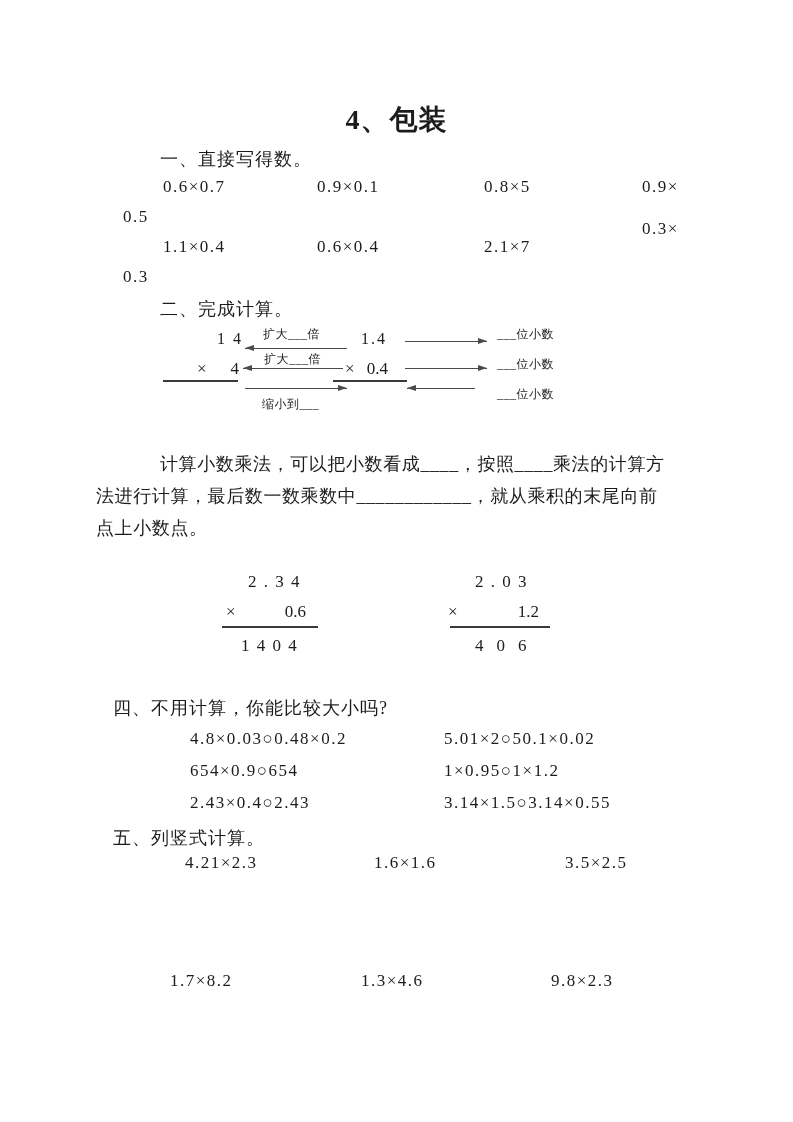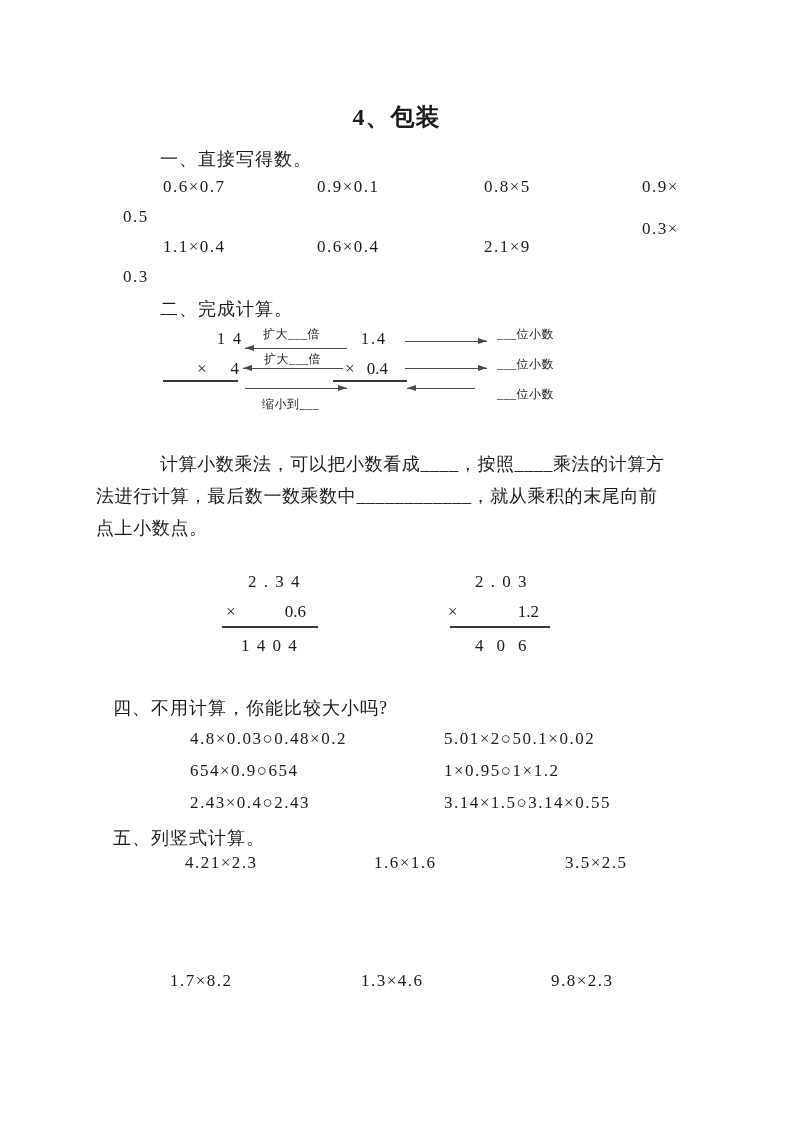--- a/index.html
+++ b/index.html
@@ -3,21 +3,21 @@
 <meta charset="utf-8">
 <style>
   html,body{margin:0;padding:0;background:#e8e8e8;}
   .page{
     position:relative;width:793px;height:1122px;margin:0 auto;
     background:#ffffff;overflow:hidden;
     font-family:"Liberation Serif","DejaVu Serif",serif;
     color:#1c1c1c;
   }
   .abs{position:absolute;white-space:pre;}
-  .title{font-size:24px;font-weight:bold;letter-spacing:1px;text-align:center;left:0;right:0;}
+  .title{font-size:28px;font-weight:bold;letter-spacing:1px;text-align:center;left:0;right:0;}
   .heading{font-size:18px;letter-spacing:1px;}
   .expr{font-size:17px;letter-spacing:1.5px;}
   .small{font-size:12px;letter-spacing:0.5px;}
   .num{font-size:16px;letter-spacing:2px;}
   .fill{font-size:18px;letter-spacing:0.6px;}
   .vrow{display:flex;justify-content:space-between;font-size:17px;}
   .uline{position:absolute;height:1.5px;background:#3a3a3a;}
   .arr{position:absolute;height:1.2px;background:#4a4a4a;}
   .arr-l::before{
     content:"";position:absolute;left:0;top:-3.2px;width:0;height:0;
@@ -38,21 +38,21 @@
   <div class="abs title" style="top:101px;">4、包装</div>
 
   <div class="abs heading" style="left:160px;top:147px;">一、直接写得数。</div>
   <span class="abs expr" style="left:163px;top:177px;">0.6×0.7</span>
   <span class="abs expr" style="left:317px;top:177px;">0.9×0.1</span>
   <span class="abs expr" style="left:484px;top:177px;">0.8×5</span>
   <span class="abs expr" style="left:642px;top:177px;">0.9×</span>
   <span class="abs expr" style="left:123px;top:207px;">0.5</span>
   <span class="abs expr" style="left:163px;top:237px;">1.1×0.4</span>
   <span class="abs expr" style="left:317px;top:237px;">0.6×0.4</span>
-  <span class="abs expr" style="left:484px;top:237px;">2.1×9</span>
+  <span class="abs expr" style="left:484px;top:237px;">2.1×7</span>
   <span class="abs expr" style="left:642px;top:219px;">0.3×</span>
   <span class="abs expr" style="left:123px;top:267px;">0.3</span>
 
   <div class="abs heading" style="left:160px;top:297px;">二、完成计算。</div>
 
   <div class="abs" style="left:100px;top:328px;width:600px;height:95px;">
     <span class="abs num" style="left:117px;top:2px;">1 4</span>
     <span class="abs small" style="left:163px;top:-2px;">扩大___倍</span>
     <div class="arr arr-l" style="left:145px;top:20px;width:102px;"></div>
     <span class="abs num" style="left:261px;top:2px;">1.4</span>

